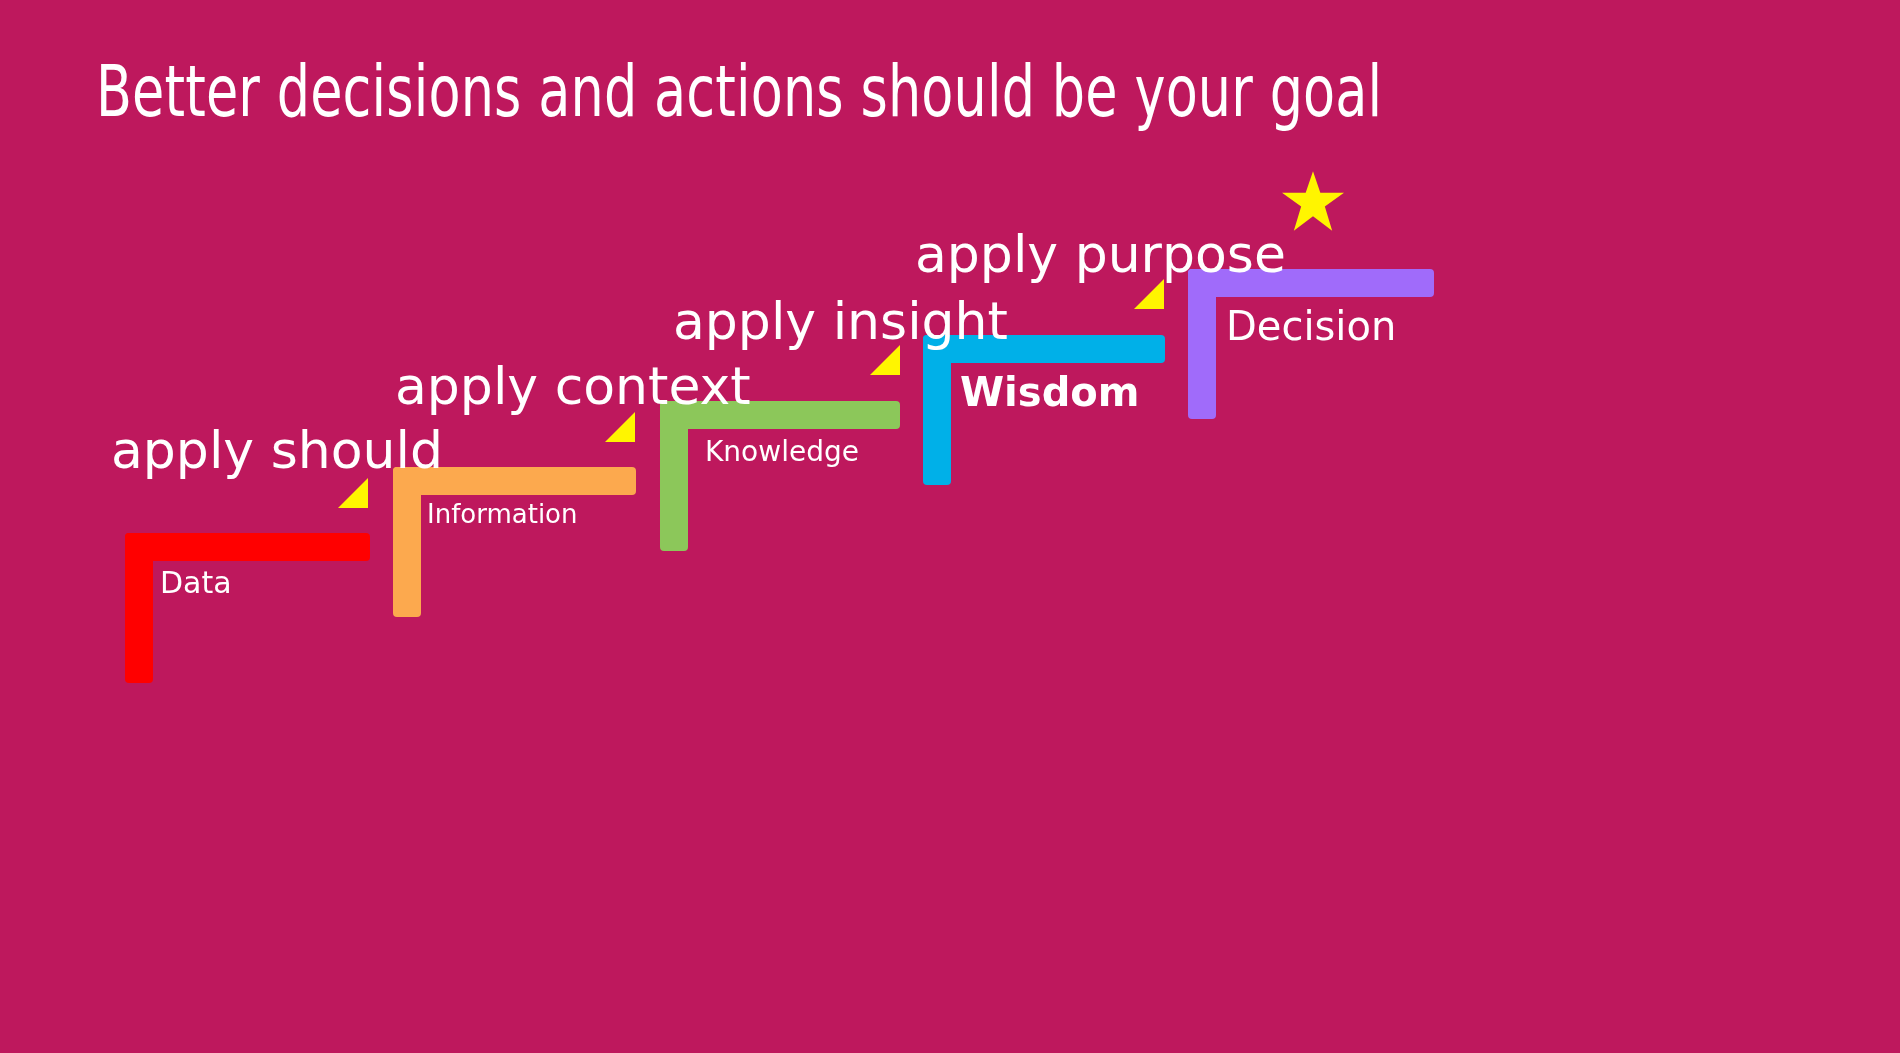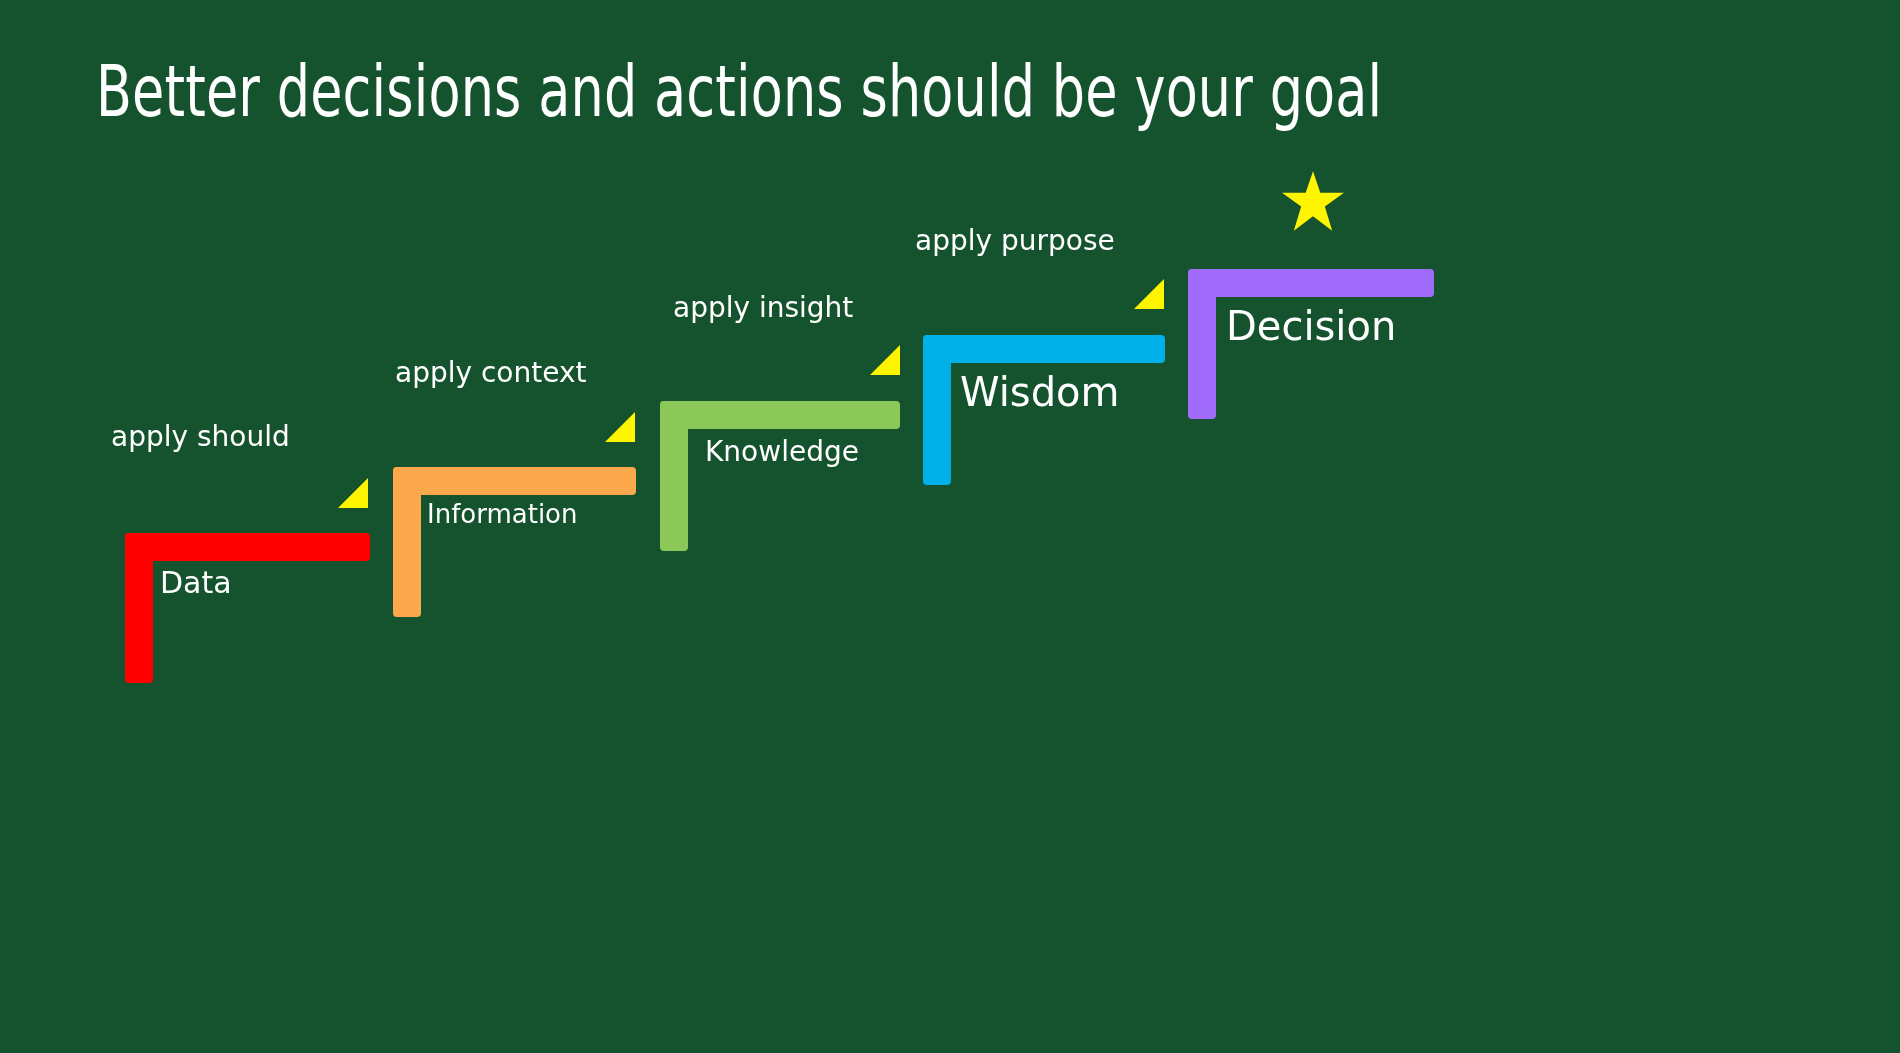--- a/index.html
+++ b/index.html
@@ -59,21 +59,21 @@
     color: #ffffff;
     white-space: nowrap;
     font-weight: 400;
   }
 
   
   .apply-label {
     position: absolute;
     color: #ffffff;
     white-space: nowrap;
-    font-size: 28px;
+    font-size: 52px;
     font-weight: 400;
   }
 
   
   .arrow {
     position: absolute;
     width: 0;
     height: 0;
   }
 
@@ -124,21 +124,21 @@
     position: absolute;
     left: 20px;
     top: -2px;
     width: 62px;
     height: 56px;
   }
 </style>
 </head>
 <body>
 
-<div id="slide" style="background: #14532d;">
+<div id="slide" style="background: #be185d;">
 
   <div id="slide-title">Better decisions and actions should be your goal</div>
 
   <div id="staircase-layer">
       <div class="step" style="left: 125px; top: 533px; width: 245px; height: 150px;">
         <div class="bar-v" style="height: 28px; background: rgb(255, 0, 0);"></div>
         <div class="bar-h" style="width: 28px; background: rgb(255, 0, 0);"></div>
       </div>
       <div class="step-label" style="left: 160px; top: 565px; font-size: 30px;">Data</div>
       <div class="step" style="left: 393px; top: 467px; width: 243px; height: 150px;">
@@ -148,21 +148,21 @@
       <div class="step-label" style="left: 427px; top: 499px; font-size: 26px;">Information</div>
       <div class="step" style="left: 660px; top: 401px; width: 240px; height: 150px;">
         <div class="bar-v" style="height: 28px; background: rgb(140, 199, 90);"></div>
         <div class="bar-h" style="width: 28px; background: rgb(140, 199, 90);"></div>
       </div>
       <div class="step-label" style="left: 705px; top: 435px; font-size: 28px;">Knowledge</div>
       <div class="step" style="left: 923px; top: 335px; width: 242px; height: 150px;">
         <div class="bar-v" style="height: 28px; background: rgb(0, 176, 232);"></div>
         <div class="bar-h" style="width: 28px; background: rgb(0, 176, 232);"></div>
       </div>
-      <div class="step-label" style="left: 960px; top: 369px; font-size: 40px;">Wisdom</div>
+      <div class="step-label" style="left: 960px; top: 369px; font-size: 40px; font-weight: bold;">Wisdom</div>
       <div class="step" style="left: 1188px; top: 269px; width: 246px; height: 150px;">
         <div class="bar-v" style="height: 28px; background: rgb(160, 107, 250);"></div>
         <div class="bar-h" style="width: 28px; background: rgb(160, 107, 250);"></div>
       </div>
       <div class="step-label" style="left: 1226px; top: 303px; font-size: 40px;">Decision</div>
       <div class="apply-label" style="left: 111px; top: 420px;">apply should</div>
       <div class="arrow" style="left: 338px; top: 478px; border-top: 30px solid transparent; border-right: 30px solid rgb(255, 245, 0);"></div>
       <div class="apply-label" style="left: 395px; top: 356px;">apply context</div>
       <div class="arrow" style="left: 605px; top: 412px; border-top: 30px solid transparent; border-right: 30px solid rgb(255, 245, 0);"></div>
       <div class="apply-label" style="left: 673px; top: 291px;">apply insight</div>

